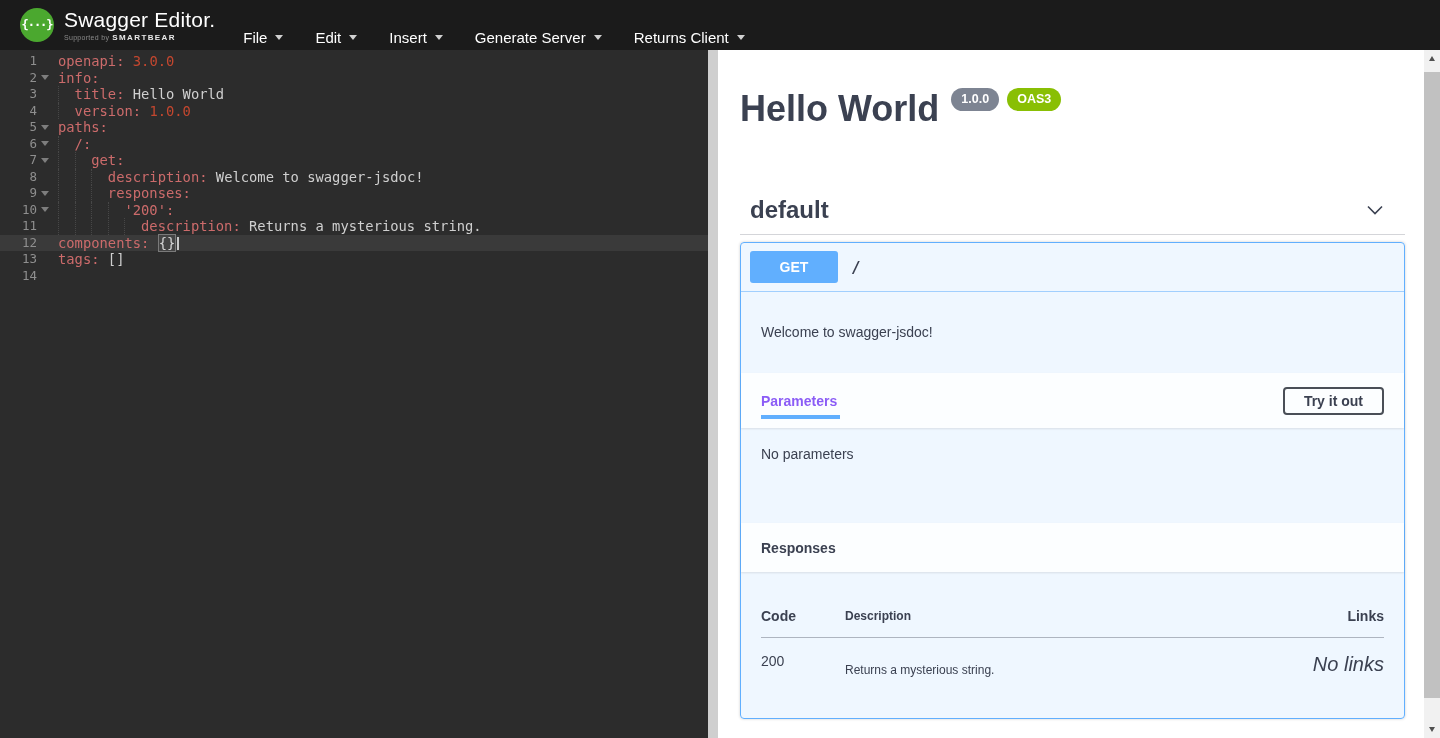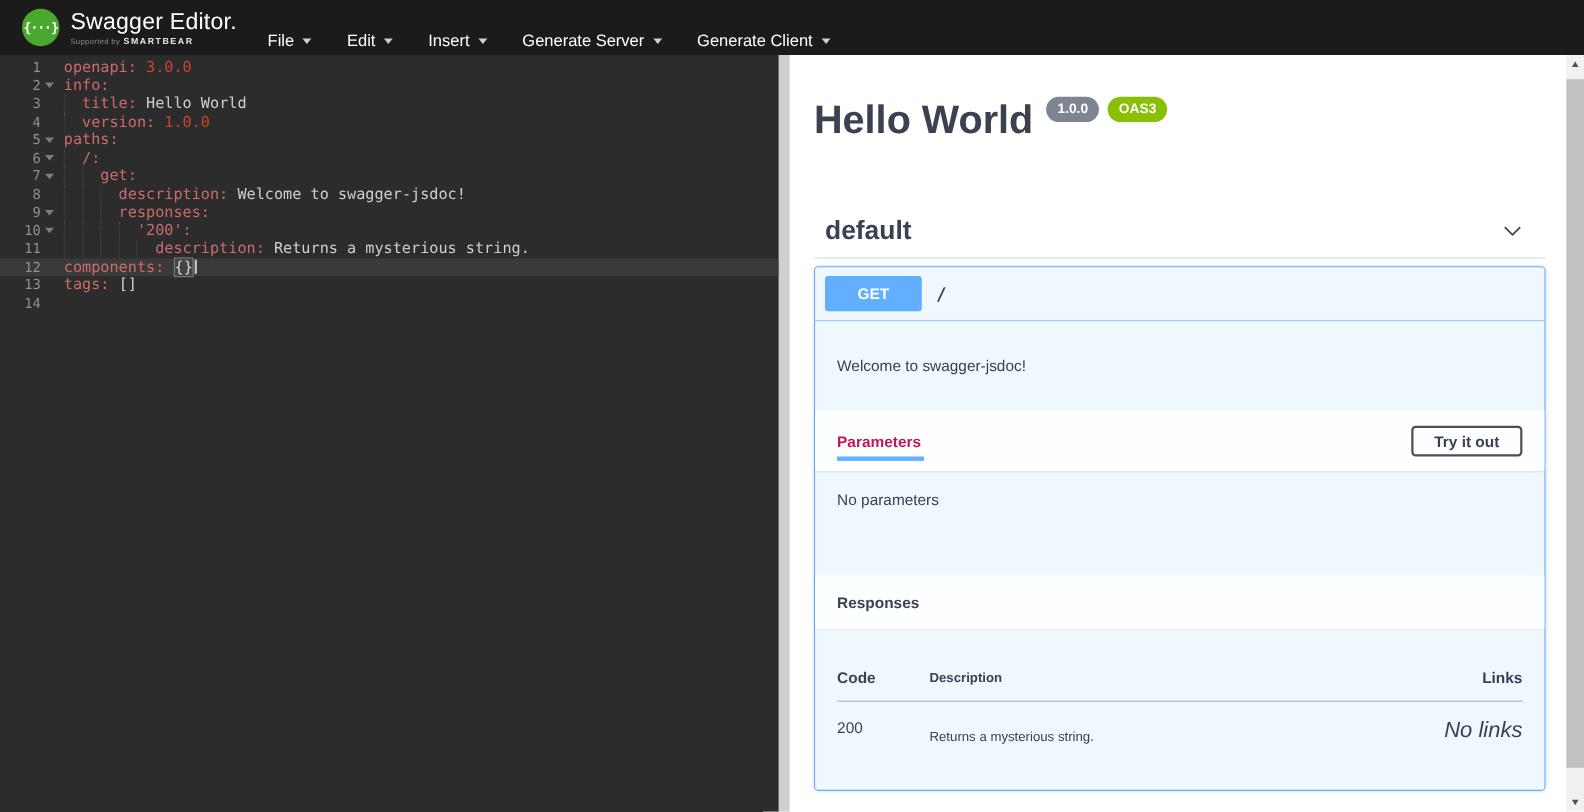--- a/index.html
+++ b/index.html
@@ -64,21 +64,21 @@
   .op-summary { display:flex; align-items:center; gap:13px; padding:8px 9px;
                 border-bottom:1px solid rgba(97,175,254,.55); cursor:pointer; }
   .method-btn { background:#61affe; color:#fff; font-weight:bold; font-size:14px; border:none;
                 border-radius:3px; width:88px; padding:8px 0; text-align:center; cursor:pointer; }
   .op-path { font-size:16px; font-weight:600; color:#3b4151; font-family:"DejaVu Sans Mono", monospace; }
   .op-description { padding:32px 20px 33px; font-size:14px; color:#3b4151; }
 
   .section-header { display:flex; align-items:center; justify-content:space-between;
                     min-height:55px; padding:8px 20px; background:rgba(255,255,255,.8);
                     box-shadow:0 1px 2px rgba(0,0,0,.1); }
-  .tab { position:relative; font-size:14px; font-weight:bold; color:#be185d; padding-bottom:10px; margin-bottom:-10px; cursor:pointer;text-align:right; }
+  .tab { position:relative; font-size:14px; font-weight:bold; color:#8b5cf6; padding-bottom:10px; margin-bottom:-10px; cursor:pointer;text-align:right; }
   .tab::after { content:""; position:absolute; left:0; right:-3px; bottom:0; height:4px; background:#61affe; }
   .tryout-btn { font-size:14px; font-weight:bold; color:#3b4151; background:transparent;
                 border:2px solid #4a4f57; border-radius:4px; padding:4px 19px; cursor:pointer; }
   .params-content { padding:18px 20px 61px; font-size:14px; color:#3b4151; }
   .resp-header { min-height:49px; }
   .resp-title { font-size:14px; font-weight:bold; color:#3b4151; }
   .resp-content { padding:20px 20px 41px; }
   table.responses { width:100%; border-collapse:collapse; }
   .responses th { text-align:left; color:#3b4151; padding:16px 0 13px; border-bottom:1px solid rgba(59,65,81,.2); }
   .responses th.h-code { font-size:14px; width:84px; }
@@ -122,21 +122,21 @@
       </div>
       <div class="menu-item">
         <span>Insert</span>
         <span class="caret"></span>
       </div>
       <div class="menu-item">
         <span>Generate Server</span>
         <span class="caret"></span>
       </div>
       <div class="menu-item">
-        <span>Generate Client</span>
+        <span>Returns Client</span>
         <span class="caret"></span>
       </div>
     </div>
 </div>
 
 <div class="main">
 
   <div class="editor" id="editor">
       <div class="ed-line"><div class="gutter"><span>1</span><span class="fold hidden"></span></div><div class="codeln"><span class="tk-key">openapi:</span><span class="tk-plain"> </span><span class="tk-num">3.0.0</span></div></div>
       <div class="ed-line"><div class="gutter"><span>2</span><span class="fold"></span></div><div class="codeln"><span class="tk-key">info:</span></div></div>

